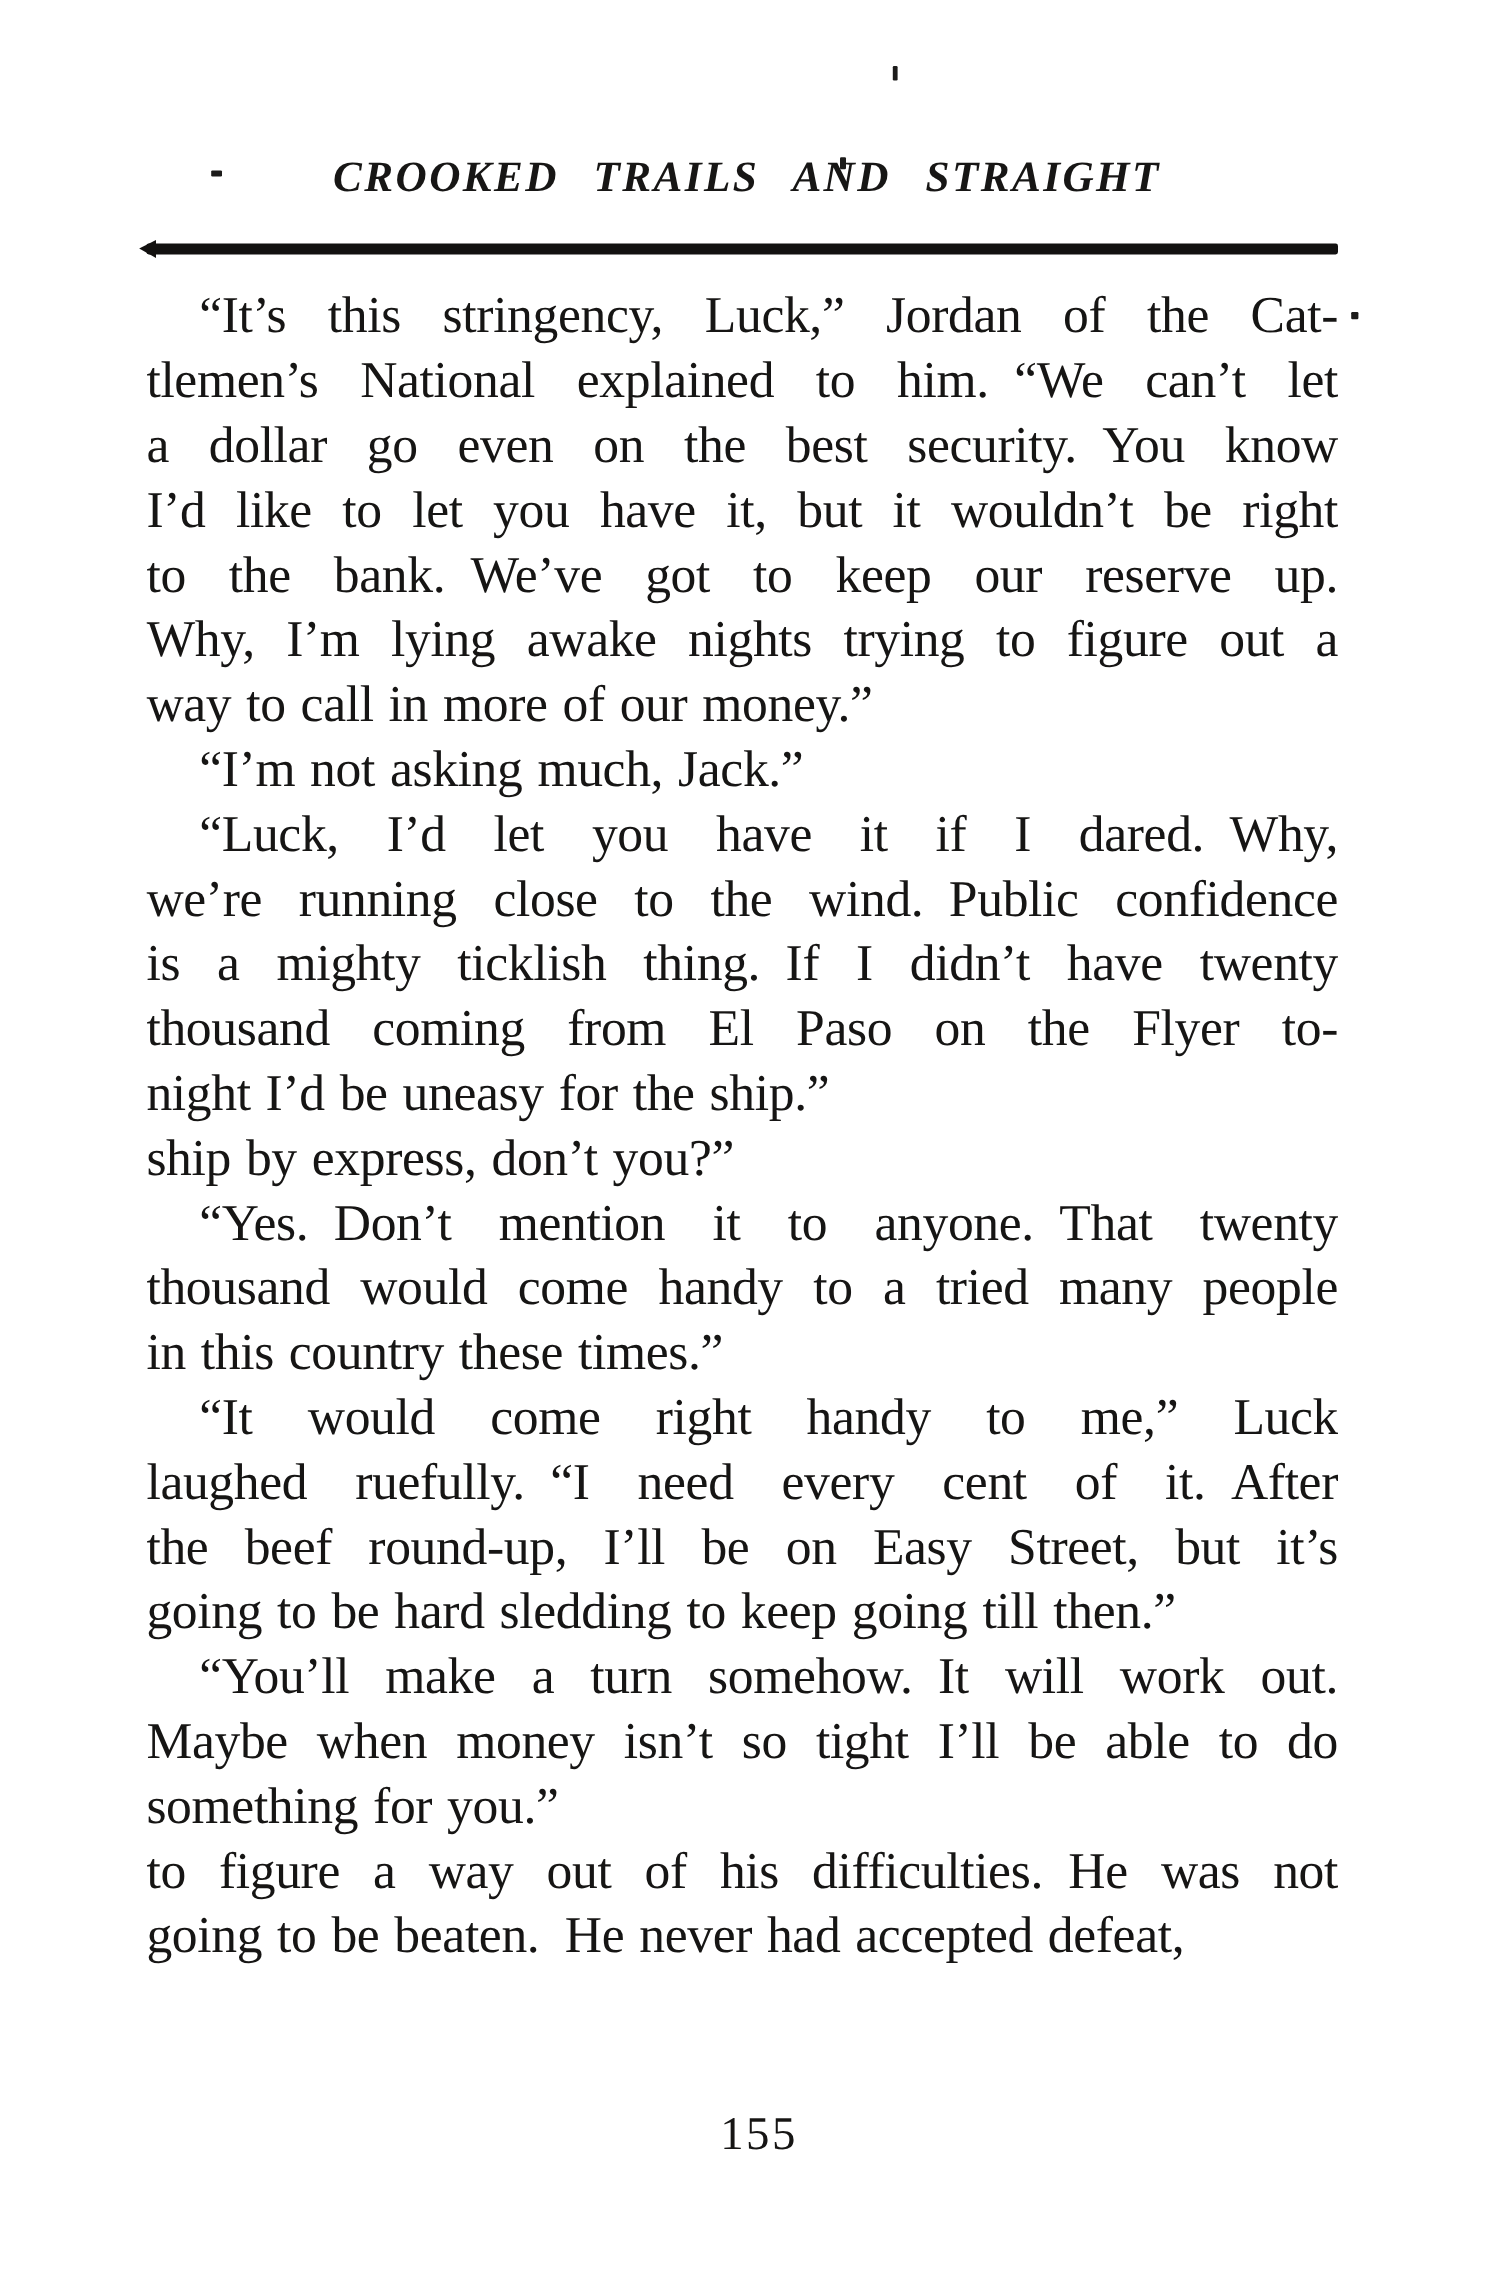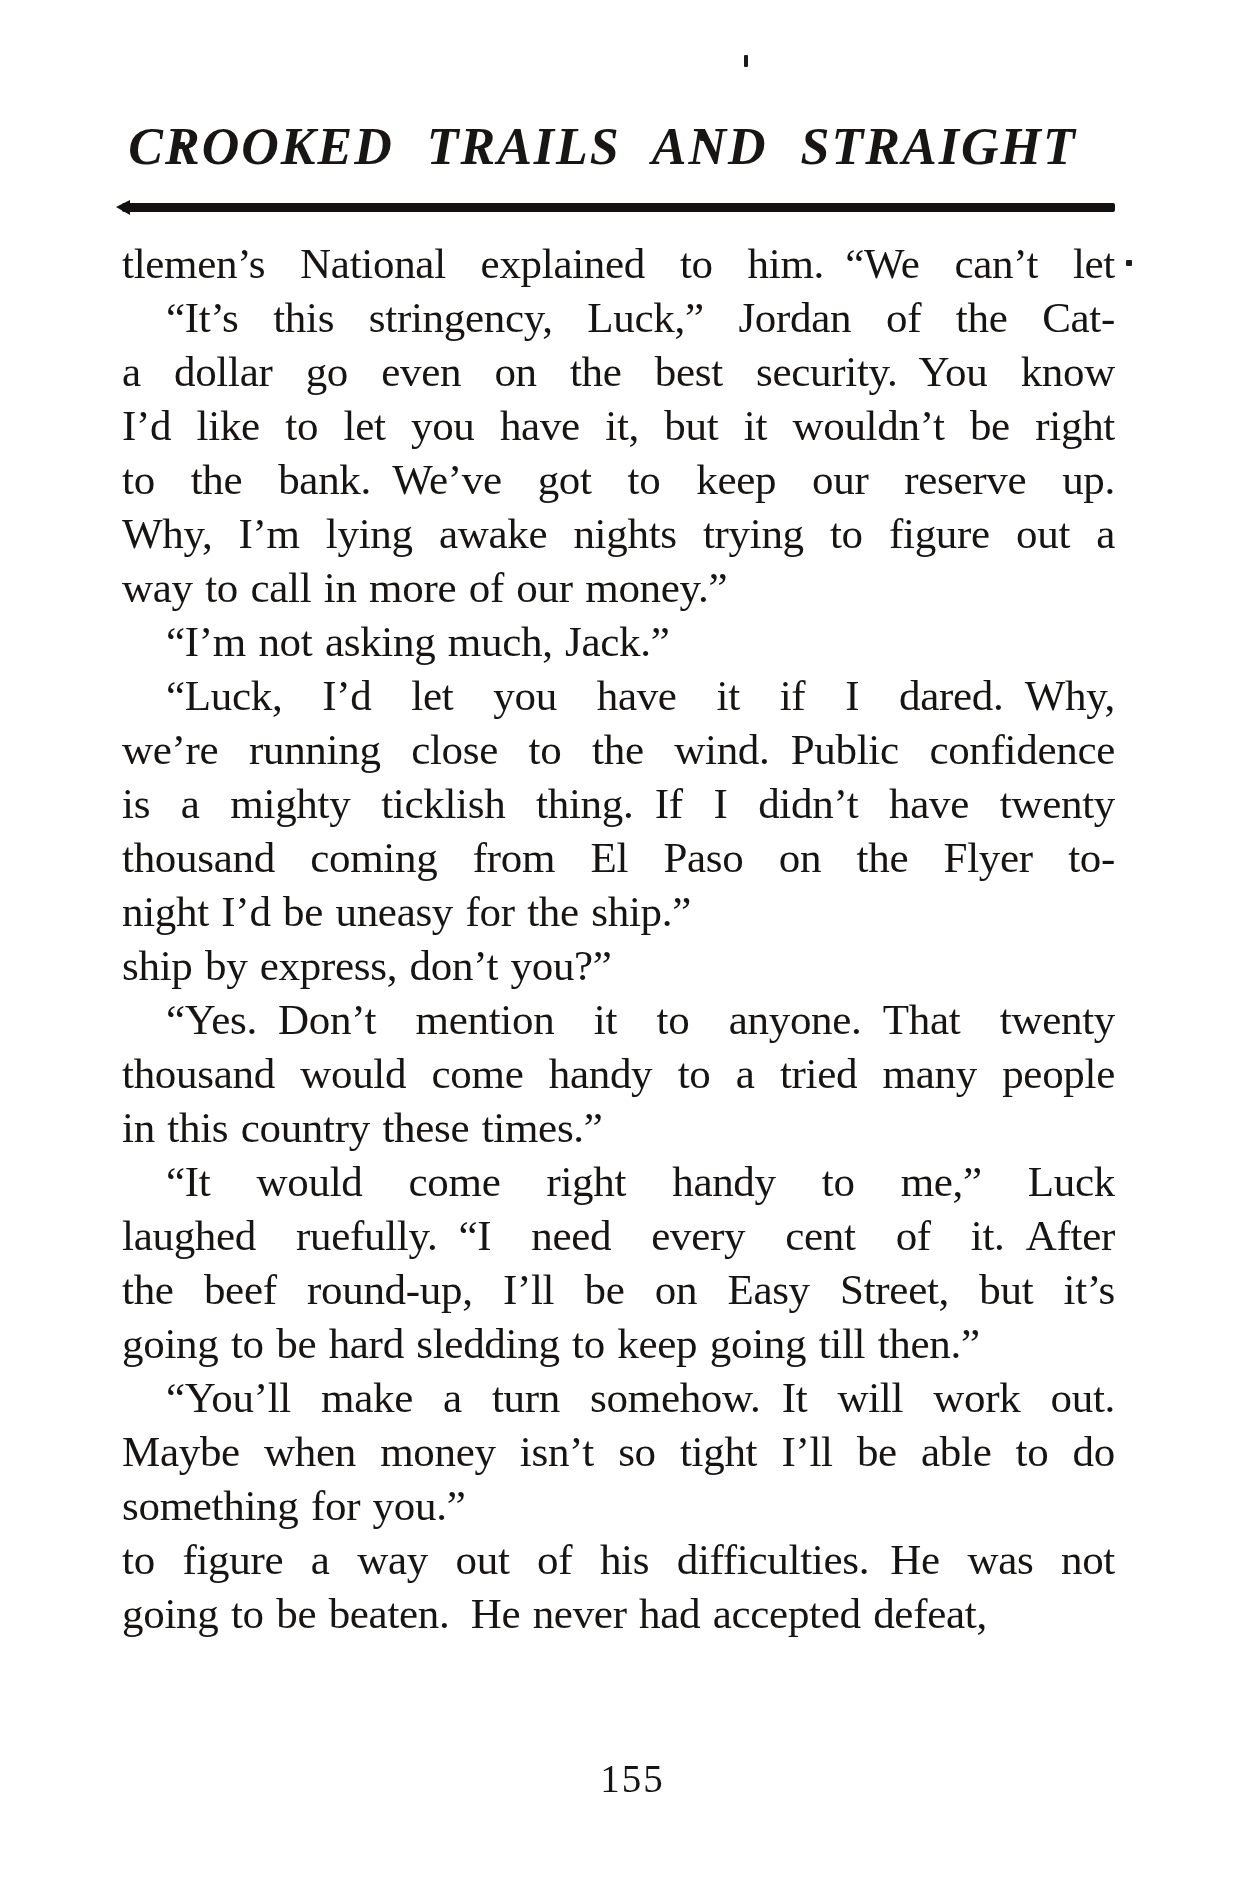--- a/index.html
+++ b/index.html
@@ -10,25 +10,25 @@
     color: #161514;
   }
   .page {
     position: relative;
     width: 1257px; height: 1892px;
     background: #ffffff;
     overflow: hidden;
   }
   .running-header {
     position: absolute;
-    top: 118px; left: 106px; width: 993px;
+    top: 118px; left: 126px; width: 993px;
     text-align: center;
     font-style: italic;
     font-weight: 700;
-    font-size: 52px;
+    font-size: 36px;
     line-height: 58px;
     letter-spacing: 2px;
     word-spacing: 18px;
     white-space: nowrap;
     color: #171615;
   }
   .header-rule {
     position: absolute;
     top: 203px; left: 122px; width: 993px; height: 9px;
     background: #121110;
@@ -82,22 +82,22 @@
   <div class="speck" style="left:176px; top:142px; width:9px; height:5px;"></div>
   <div class="speck" style="left:700px; top:131px; width:5px; height:10px;"></div>
   <div class="speck" style="left:1126px; top:260px; width:6px; height:6px;"></div>
 
   <div class="running-header">CROOKED TRAILS AND STRAIGHT</div>
 
   <div class="header-rule"></div>
 
   <div class="body-text">
       <div>
+        <div class="line first">“It’s this stringency, Luck,” Jordan of the Cat-</div>
         <div class="line">tlemen’s National explained to him. “We can’t let</div>
-        <div class="line first">“It’s this stringency, Luck,” Jordan of the Cat-</div>
         <div class="line">a dollar go even on the best security. You know</div>
         <div class="line">I’d like to let you have it, but it wouldn’t be right</div>
         <div class="line">to the bank. We’ve got to keep our reserve up.</div>
         <div class="line">Why, I’m lying awake nights trying to figure out a</div>
         <div class="line last">way to call in more of our money.”</div>
       </div>
       <div>
         <div class="line first last">“I’m not asking much, Jack.”</div>
       </div>
       <div>

